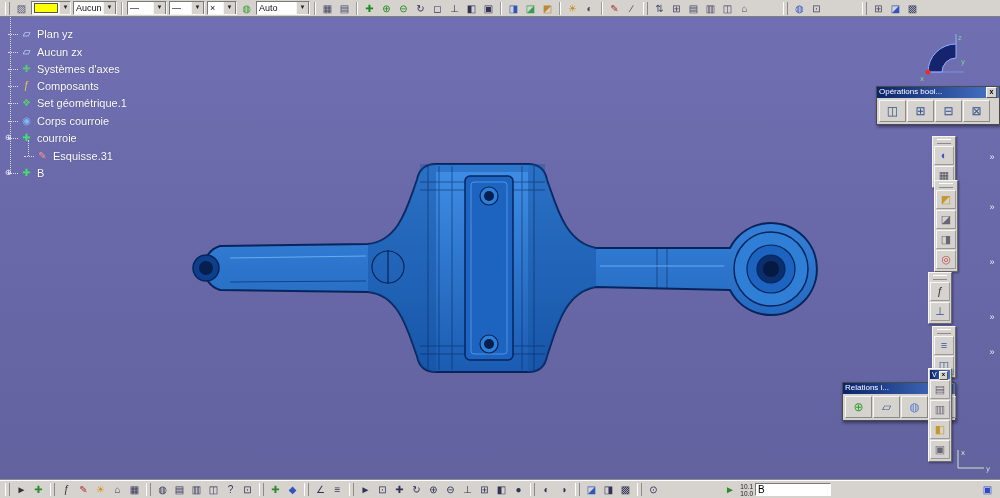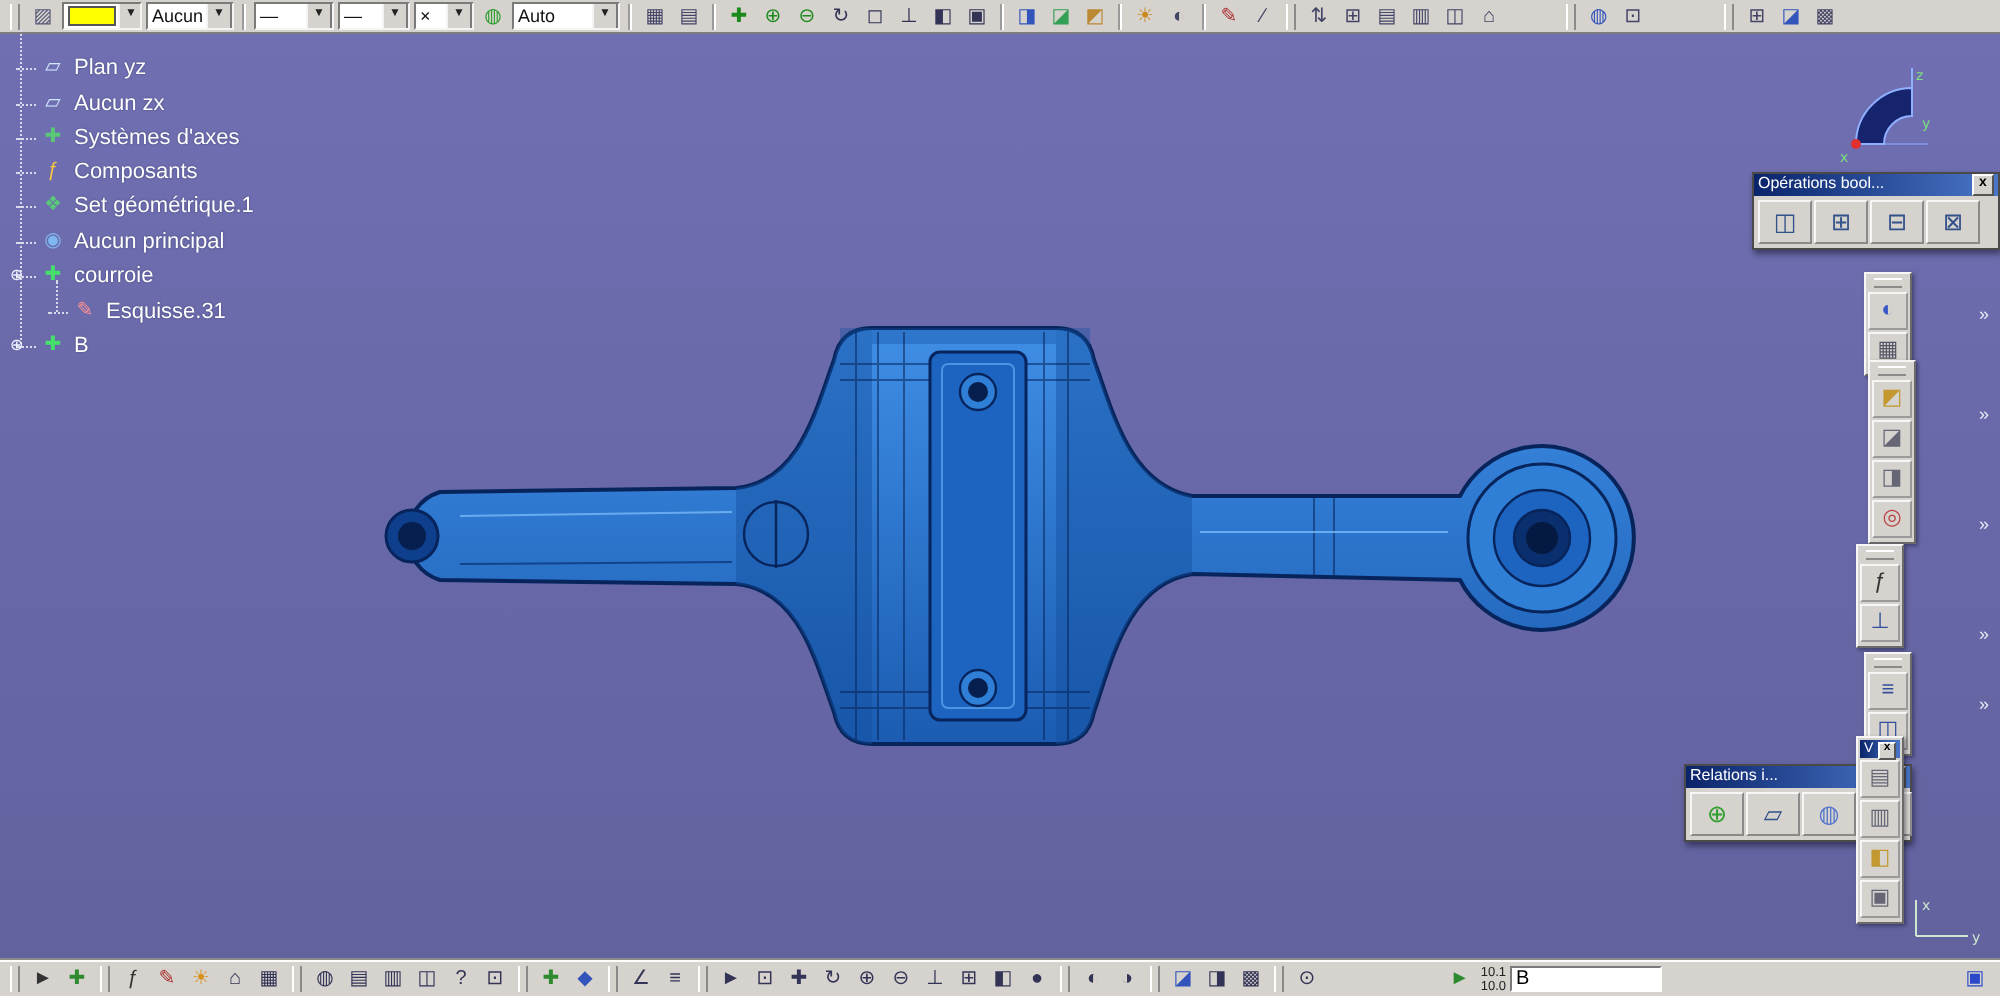--- a/index.html
+++ b/index.html
@@ -205,21 +205,21 @@
     <div class="tree-row" style="top: 64px; left: 18px;">
       <span class="tree-icon" style="color: rgb(244, 197, 66);">ƒ</span>
       <span>Composants</span>
     </div>
     <div class="tree-row" style="top: 81px; left: 18px;">
       <span class="tree-icon" style="color: rgb(89, 201, 119);">❖</span>
       <span>Set géométrique.1</span>
     </div>
     <div class="tree-row" style="top: 99px; left: 18px;">
       <span class="tree-icon" style="color: rgb(127, 184, 240);">◉</span>
-      <span>Aucun principal</span>
+      <span>Corps courroie</span>
     </div>
     <div class="tree-row" style="top: 116px; left: 18px;">
       <span class="tree-exp">⊕</span>
       <span class="tree-icon" style="color: rgb(69, 224, 106);">✚</span>
       <span>courroie</span>
     </div>
     <div class="tree-row" style="top: 134px; left: 34px;">
       <span class="tree-icon" style="color: rgb(255, 144, 144);">✎</span>
       <span>Esquisse.31</span>
     </div>

